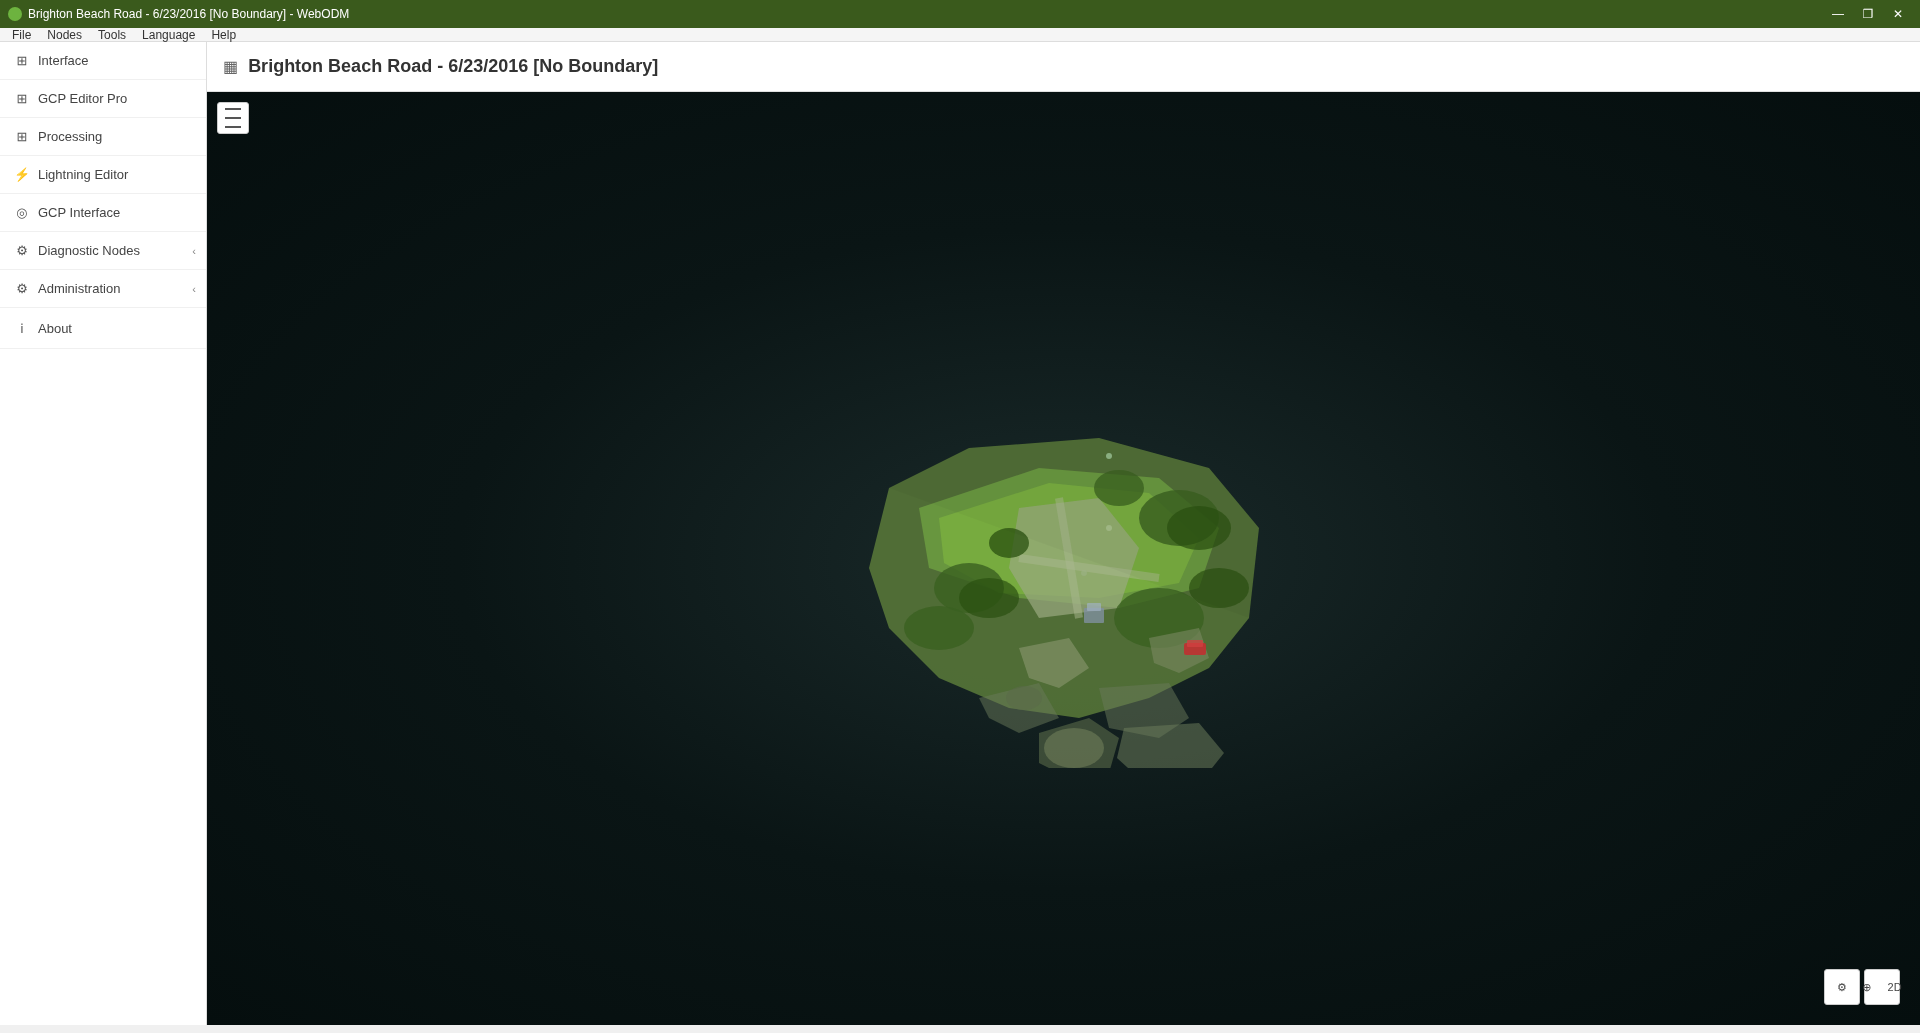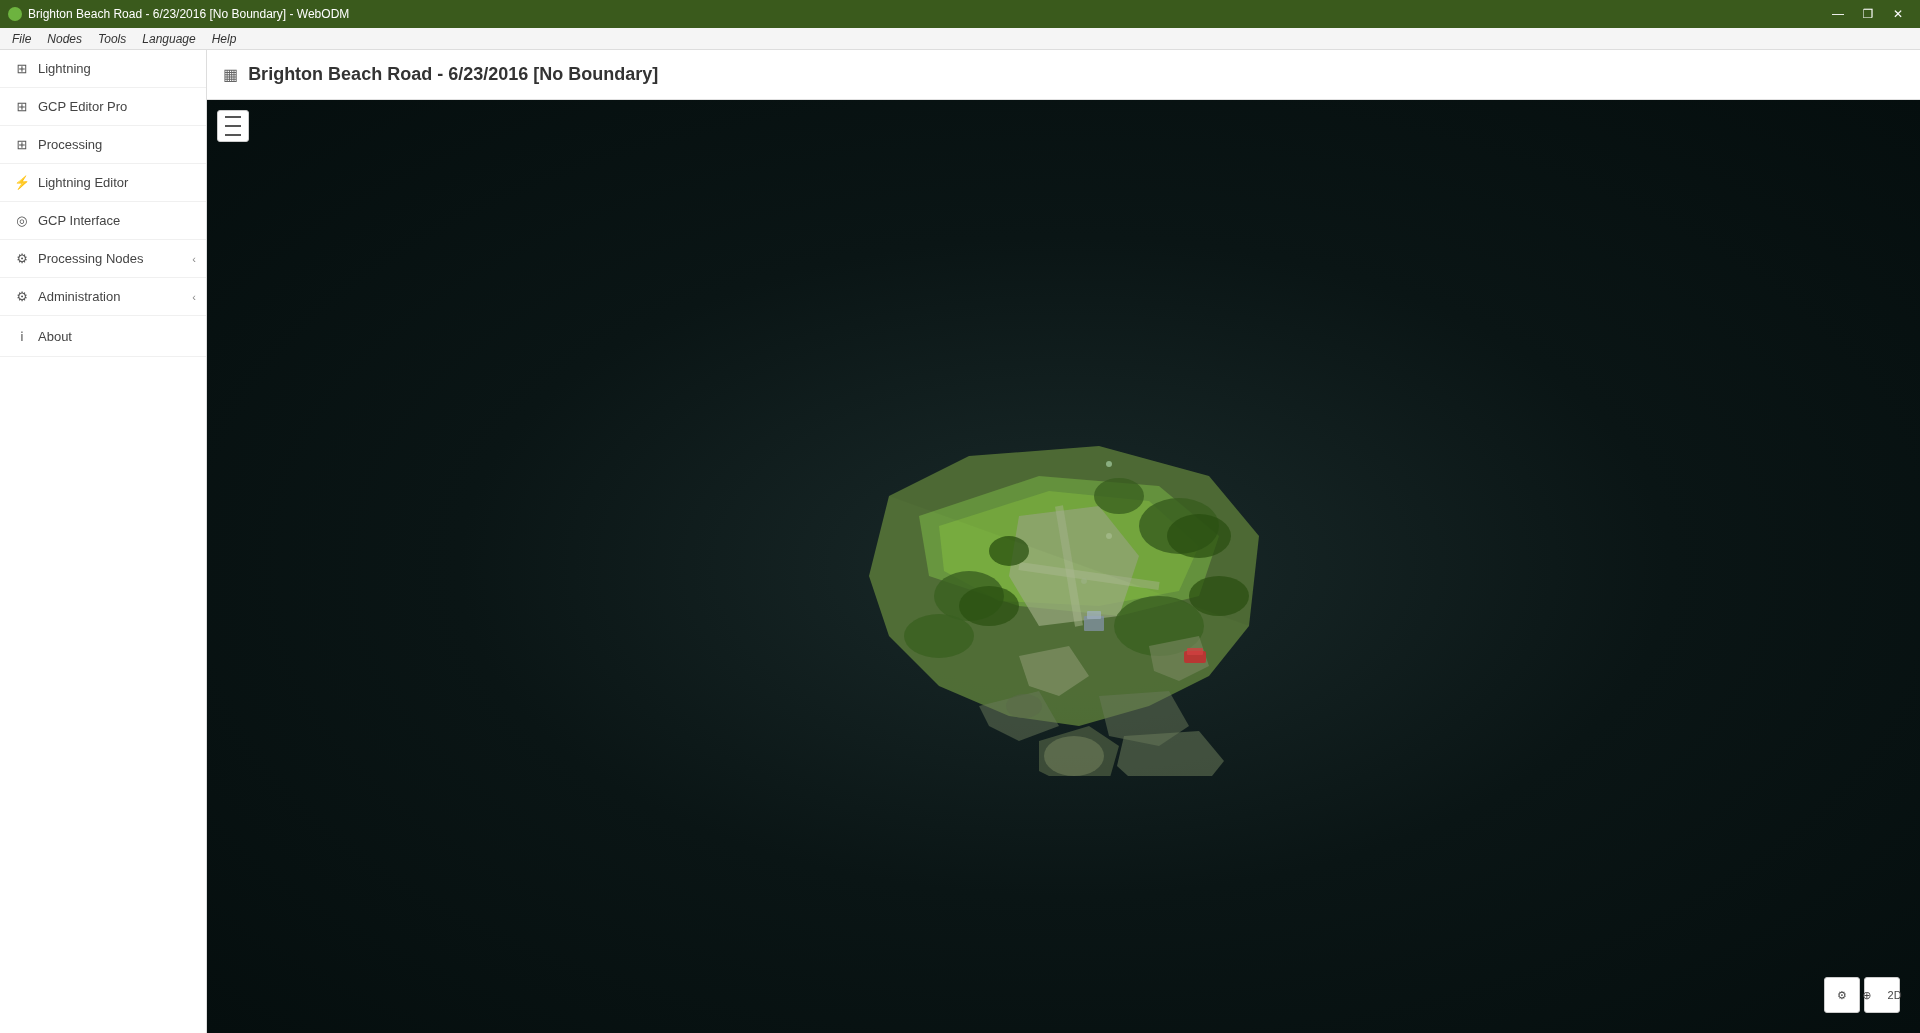--- a/index.html
+++ b/index.html
@@ -39,27 +39,26 @@
       color: white;
       cursor: pointer;
       font-size: 12px;
       display: flex;
       align-items: center;
       justify-content: center;
     }
 
     
     #menubar {
-      height: 22px;
+      height: 14px;
       background: #f5f5f5;
       border-bottom: 1px solid #ddd;
       display: flex;
       align-items: center;
       padding: 0 4px;
-      font-style: italic;
     }
     .menu-item {
       padding: 2px 8px;
       font-size: 12px;
       color: #333;
       cursor: pointer;
     }
 
     
     #app {
@@ -214,41 +213,41 @@
   <span class="menu-item">Tools</span>
   <span class="menu-item">Language</span>
   <span class="menu-item">Help</span>
 </div>
 
 <div id="app">
 
   <div id="sidebar">
     <div class="nav-item">
       <span class="nav-icon">⊞</span>
-      <span>Lightning</span>
+      <span>Interface</span>
     </div>
     <div class="nav-item">
       <span class="nav-icon">⊞</span>
       <span>GCP Editor Pro</span>
     </div>
     <div class="nav-item">
       <span class="nav-icon">⊞</span>
       <span>Processing</span>
     </div>
     <div class="nav-item">
       <span class="nav-icon">⚡</span>
       <span>Lightning Editor</span>
     </div>
     <div class="nav-item">
       <span class="nav-icon">◎</span>
       <span>GCP Interface</span>
     </div>
     <div class="nav-item">
       <span class="nav-icon">⚙</span>
-      <span>Processing Nodes</span>
+      <span>Diagnostic Nodes</span>
       <span class="nav-arrow">‹</span>
     </div>
     <div class="nav-item">
       <span class="nav-icon">⚙</span>
       <span>Administration</span>
       <span class="nav-arrow">‹</span>
     </div>
     <div class="nav-item">
       <span class="nav-icon">ℹ</span>
       <span>About</span>

